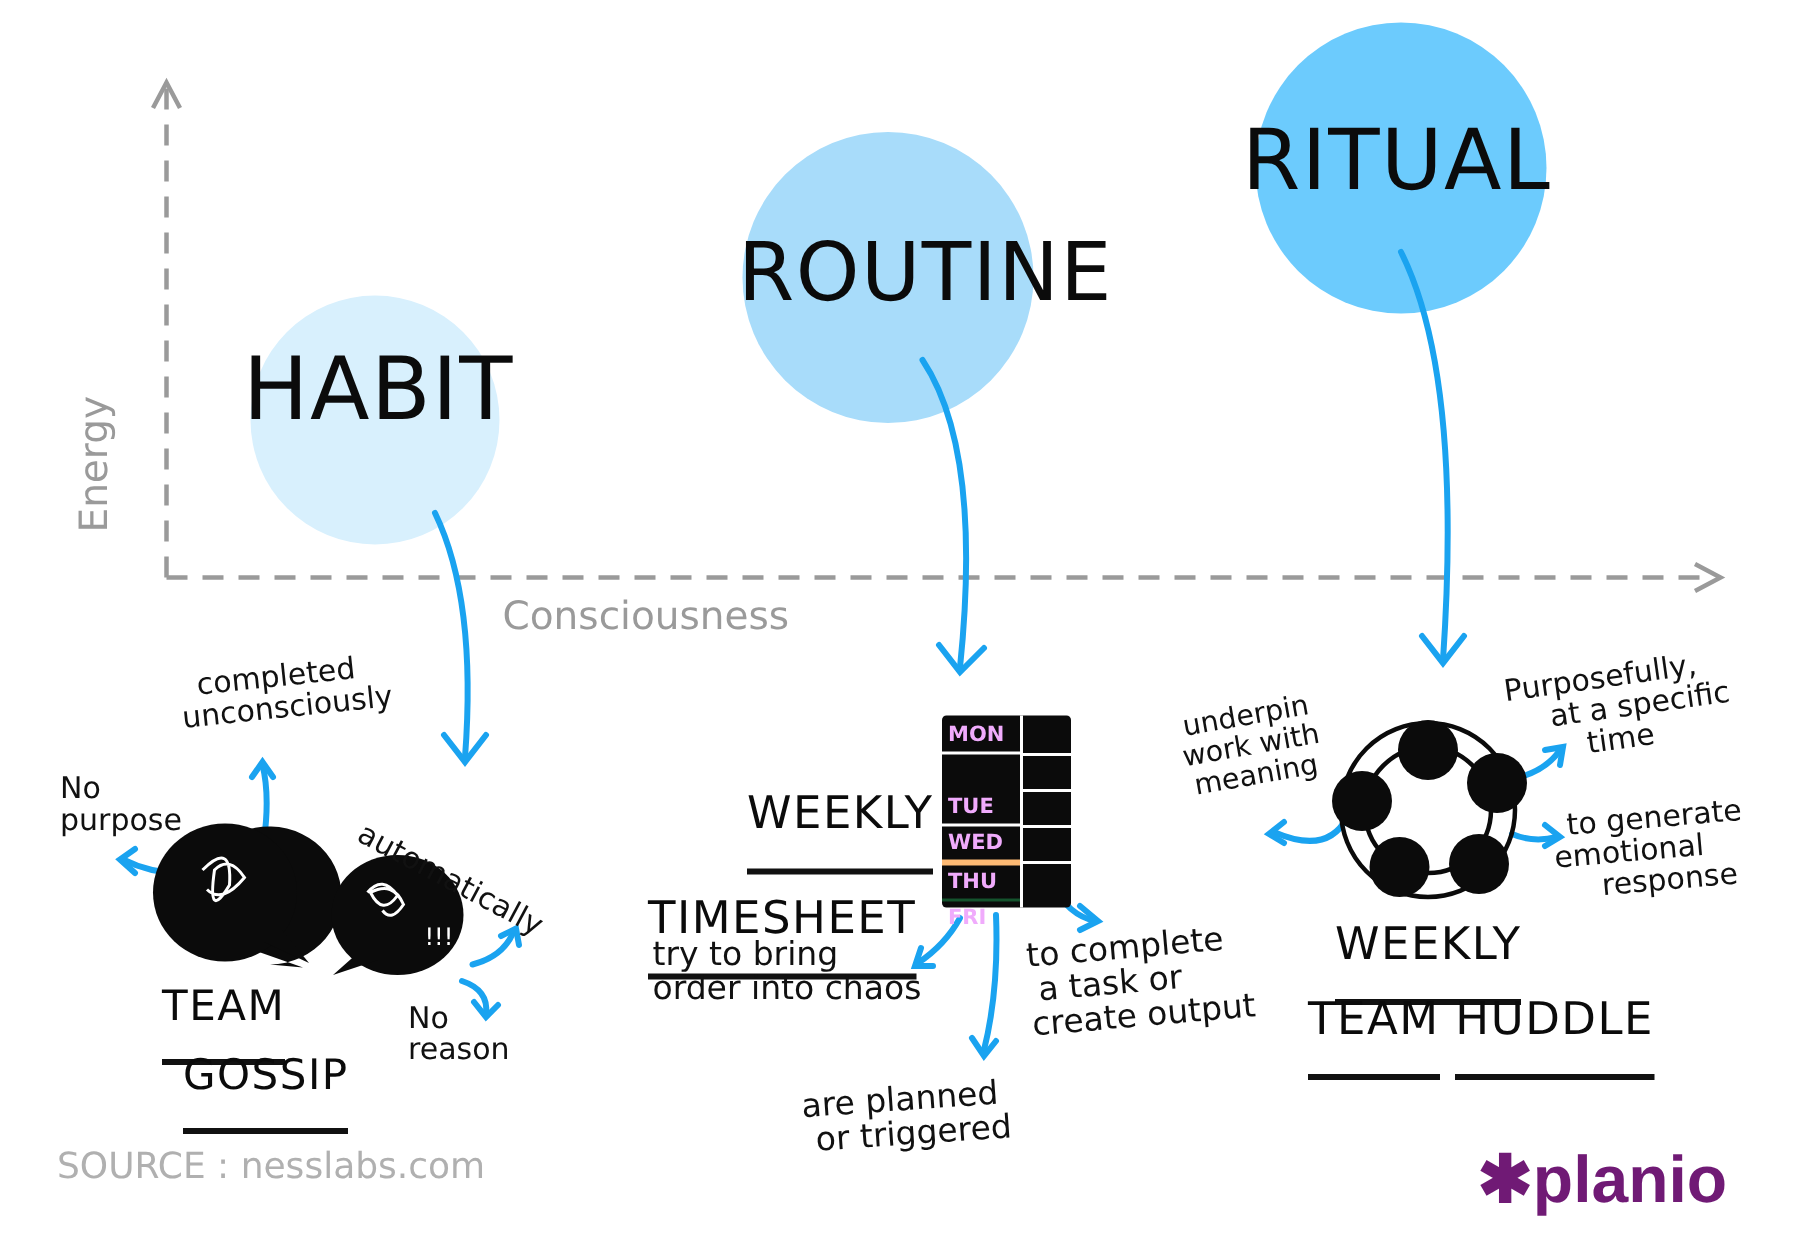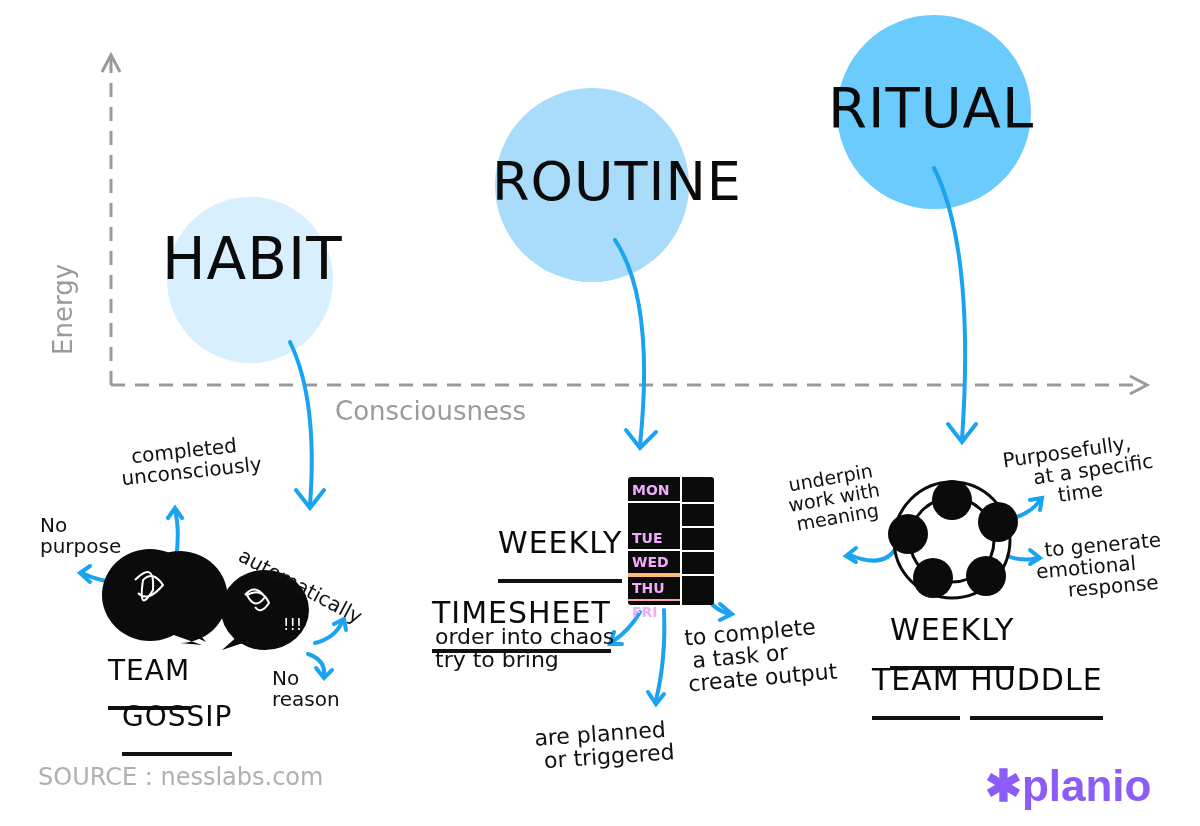--- a/index.html
+++ b/index.html
@@ -106,31 +106,31 @@
 <div class="abs title" style="left:122px;top:700px;font-size:28px;"><span class="under">GOSSIP</span></div>
 
 <div class="abs title" style="left:498px;top:525px;font-size:30px;"><span class="under">WEEKLY</span></div>
 <div class="abs title" style="left:432px;top:572px;font-size:30px;margin-top:23px;"><span class="under">TIMESHEET</span></div>
 <div class="abs" style="left:628px;top:477px;width:86px;height:128px;background:#0b0b0b;border-radius:3px;">
   <div class="abs" style="left:52px;top:0;width:2px;height:128px;background:#fff;"></div>
   <div style="position:absolute;left:0;top:2px;width:52px;">
     <div class="day" style="border-bottom:2px solid #fff;">MON</div>
     <div class="day" style="border-bottom:2px solid #fff;margin-top:24px;">TUE</div>
     <div class="day" style="border-bottom:4px solid #fdba74;">WED</div>
-    <div class="day" style="border-bottom:2px solid #fca5a5;">THU</div>
+    <div class="day" style="border-bottom:2px solid #14532d;">THU</div>
     <div class="day">FRI</div>
   </div>
   <div class="abs" style="left:54px;top:25px;width:32px;height:2px;background:#fff;"></div>
   <div class="abs" style="left:54px;top:49px;width:32px;height:2px;background:#fff;"></div>
   <div class="abs" style="left:54px;top:73px;width:32px;height:2px;background:#fff;"></div>
   <div class="abs" style="left:54px;top:97px;width:32px;height:2px;background:#fff;"></div>
 </div>
 <div class="abs hand" style="left:435px;top:625px;font-size:22px;">
+  <div>try to bring</div>
   <div>order into chaos</div>
-  <div>try to bring</div>
 </div>
 <div class="abs hand" style="left:535px;top:722px;font-size:22px;transform:rotate(-4deg);">
   <div>are planned</div>
   <div style="padding-left:8px;">or triggered</div>
 </div>
 <div class="abs hand" style="left:686px;top:620px;font-size:22px;transform:rotate(-5deg);">
   <div>to complete</div>
   <div style="padding-left:6px;">a task or</div>
   <div>create output</div>
 </div>
@@ -149,15 +149,15 @@
   <div style="padding-left:10px;">to generate</div>
   <div>emotional</div>
   <div style="padding-left:30px;">response</div>
 </div>
 <div class="abs title" style="left:890px;top:612px;font-size:30px;"><span class="under">WEEKLY</span></div>
 <div class="abs title" style="left:872px;top:662px;font-size:30px;">
   <span class="under">TEAM</span>&nbsp;<span class="under">HUDDLE</span>
 </div>
 
 <div class="abs hand gray" style="left:38px;top:765px;font-size:24px;color:#b0b0b0;">SOURCE : nesslabs.com</div>
-<div class="abs" style="left:985px;top:760px;font-size:44px;font-weight:bold;color:#8b5cf6;font-family:'Liberation Sans',sans-serif;">
+<div class="abs" style="left:985px;top:760px;font-size:44px;font-weight:bold;color:#701a75;font-family:'Liberation Sans',sans-serif;">
   <span>✱</span><span>planio</span>
 </div>
 
 </body></html>

